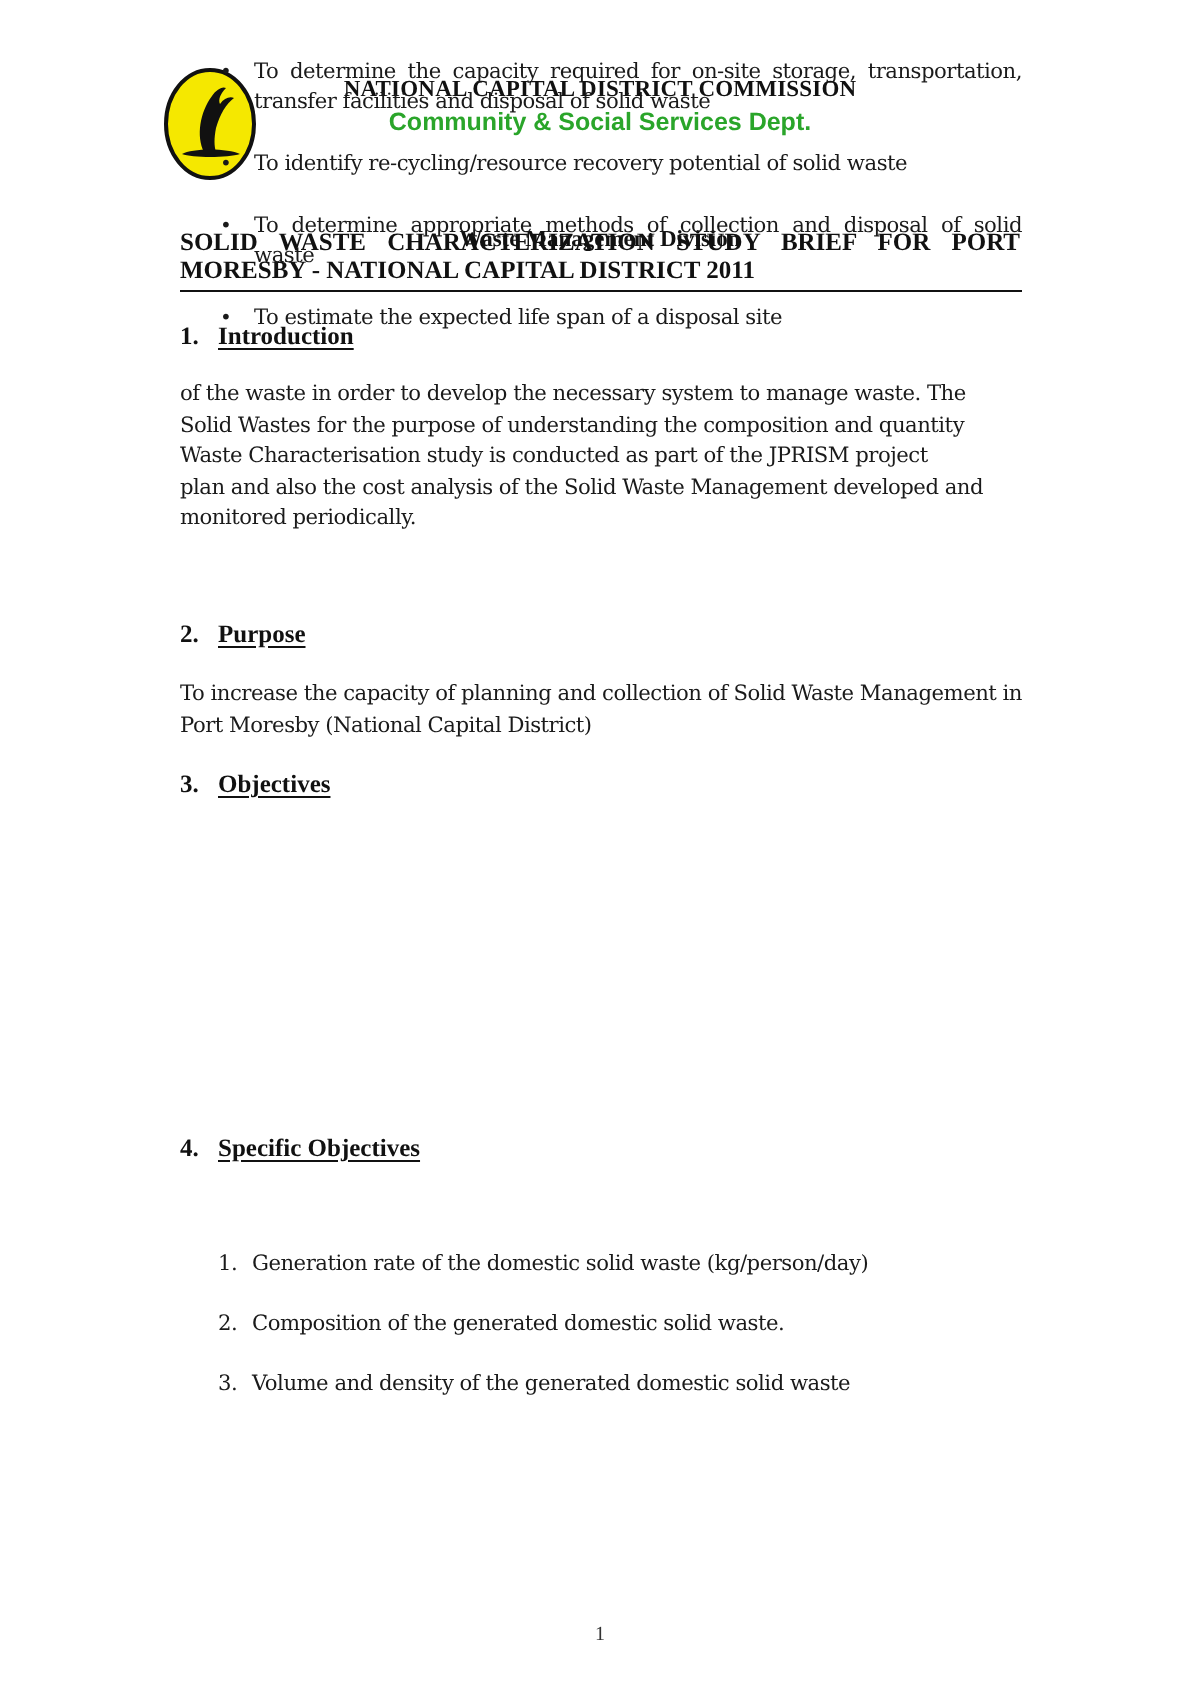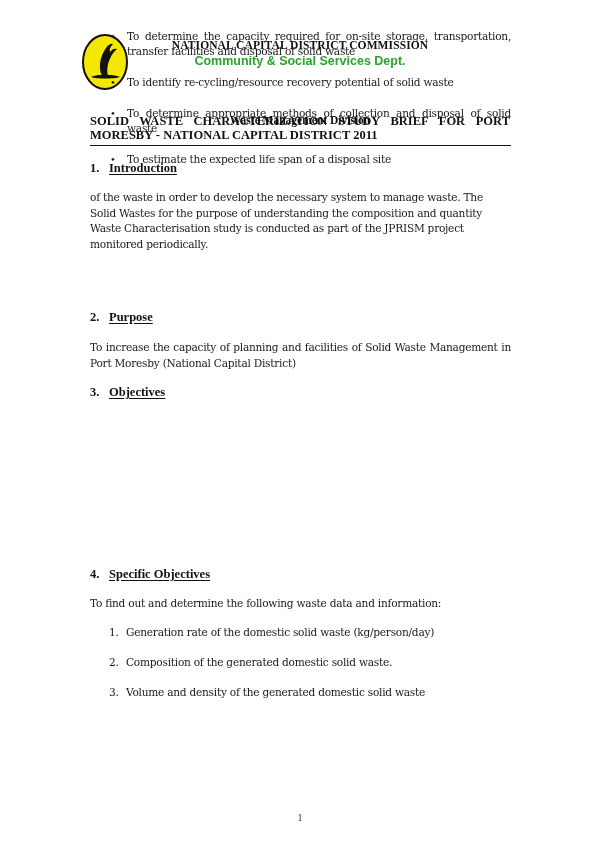--- a/index.html
+++ b/index.html
@@ -85,27 +85,28 @@
   <div class="doc-title">SOLID WASTE CHARACTERIZATION STUDY BRIEF FOR PORT MORESBY - NATIONAL CAPITAL DISTRICT 2011</div>
   <div class="title-rule"></div>
 
   <div class="section-head" style="top:161px;">
     <span class="num">1.</span><span class="lbl">Introduction</span>
   </div>
   <div class="para" style="top:190px;">
     <span class="ln">of the waste in order to develop the necessary system to manage waste. The</span>
     <span class="ln">Solid Wastes for the purpose of understanding the composition and quantity</span>
     <span class="ln">Waste Characterisation study is conducted as part of the JPRISM project</span>
+    <span class="ln">plan and also the cost analysis of the Solid Waste Management developed and</span>
     <span class="ln">monitored periodically.</span>
   </div>
 
   <div class="section-head" style="top:310px;">
     <span class="num">2.</span><span class="lbl">Purpose</span>
   </div>
-  <div class="para justify" style="top:340px;">To increase the capacity of planning and facilities of Solid Waste Management in Port Moresby (National Capital District)</div>
+  <div class="para justify" style="top:340px;">To increase the capacity of planning and collection of Solid Waste Management in Port Moresby (National Capital District)</div>
 
   <div class="section-head" style="top:385px;">
     <span class="num">3.</span><span class="lbl">Objectives</span>
   </div>
   <ul class="bullets">
     <li class="bullet-item" style="position:absolute; top:29px; left:0; width:384px;">
       <span class="dot">•</span><span>To determine the capacity required for on-site storage, transportation, transfer facilities and disposal of solid waste</span>
     </li>
     <li class="bullet-item" style="position:absolute; top:75px; left:0; width:384px;">
       <span class="dot">•</span><span>To identify re-cycling/resource recovery potential of solid waste</span>
@@ -114,21 +115,20 @@
       <span class="dot">•</span><span>To determine appropriate methods of collection and disposal of solid waste</span>
     </li>
     <li class="bullet-item" style="position:absolute; top:152px; left:0; width:384px;">
       <span class="dot">•</span><span>To estimate the expected life span of a disposal site</span>
     </li>
   </ul>
 
   <div class="section-head" style="top:567px;">
     <span class="num">4.</span><span class="lbl">Specific Objectives</span>
   </div>
-  <div class="para" style="top:596px; white-space:nowrap;">To find out and determine the following waste data and information:</div>
   <ol class="numlist">
     <li class="num-item" style="position:absolute; top:625px; left:0;">
       <span class="n">1.</span><span>Generation rate of the domestic solid waste (kg/person/day)</span>
     </li>
     <li class="num-item" style="position:absolute; top:655px; left:0;">
       <span class="n">2.</span><span>Composition of the generated domestic solid waste.</span>
     </li>
     <li class="num-item" style="position:absolute; top:685px; left:0;">
       <span class="n">3.</span><span>Volume and density of the generated domestic solid waste</span>
     </li>

